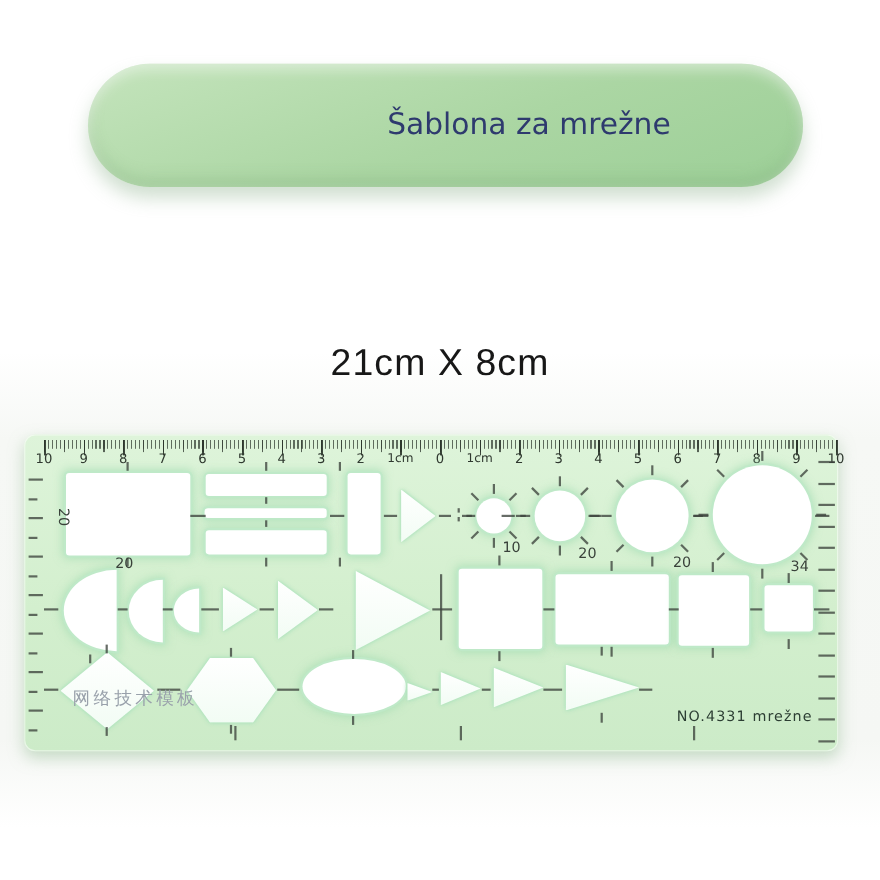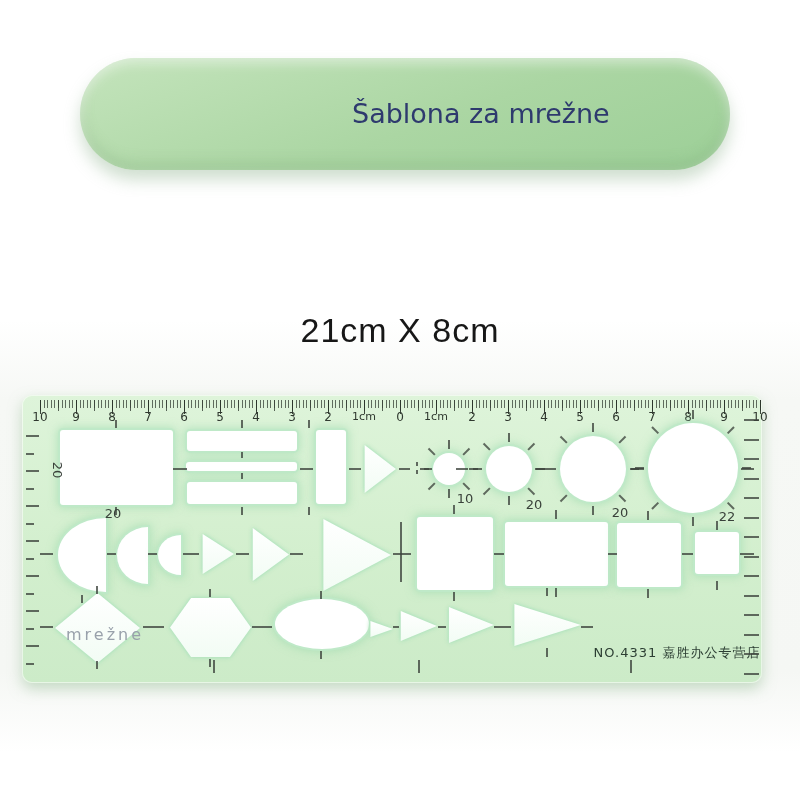--- a/index.html
+++ b/index.html
@@ -236,25 +236,25 @@
         <div class="vm" style="left: 191px; top: 265px; height: 13px;"></div>
         <div class="vm" style="left: 396px; top: 265px; height: 13px;"></div>
         <div class="vm" style="left: 608px; top: 265px; height: 13px;"></div>
       </div>
     <div id="tpl-labels">
         <div class="tlabel" style="left: 35px; top: 75px; transform: translate(-50%, -50%) rotate(90deg);">20</div>
         <div class="tlabel" style="left: 91px; top: 118px;">20</div>
         <div class="tlabel" style="left: 443px; top: 103px;">10</div>
         <div class="tlabel" style="left: 512px; top: 109px;">20</div>
         <div class="tlabel" style="left: 598px; top: 117px;">20</div>
-        <div class="tlabel" style="left: 705px; top: 121px;">22</div>
-      </div>
-
-    <div class="model-line">NO.4331  嘉胜办公专营店</div>
-    <div class="watermark">mrežne</div>
+        <div class="tlabel" style="left: 705px; top: 121px;">34</div>
+      </div>
+
+    <div class="model-line">NO.4331  mrežne</div>
+    <div class="watermark">网络技术模板</div>
   <div class="lt" style="left: 4px; top: 40px; width: 13px;"></div>
       <div class="lt" style="left: 4px; top: 57.5px; width: 8px;"></div>
       <div class="lt" style="left: 4px; top: 75px; width: 13px;"></div>
       <div class="lt" style="left: 4px; top: 92.5px; width: 8px;"></div>
       <div class="lt" style="left: 4px; top: 110px; width: 13px;"></div>
       <div class="lt" style="left: 4px; top: 127.5px; width: 8px;"></div>
       <div class="lt" style="left: 4px; top: 145px; width: 13px;"></div>
       <div class="lt" style="left: 4px; top: 162.5px; width: 8px;"></div>
       <div class="lt" style="left: 4px; top: 180px; width: 13px;"></div>
       <div class="lt" style="left: 4px; top: 197.5px; width: 8px;"></div>

